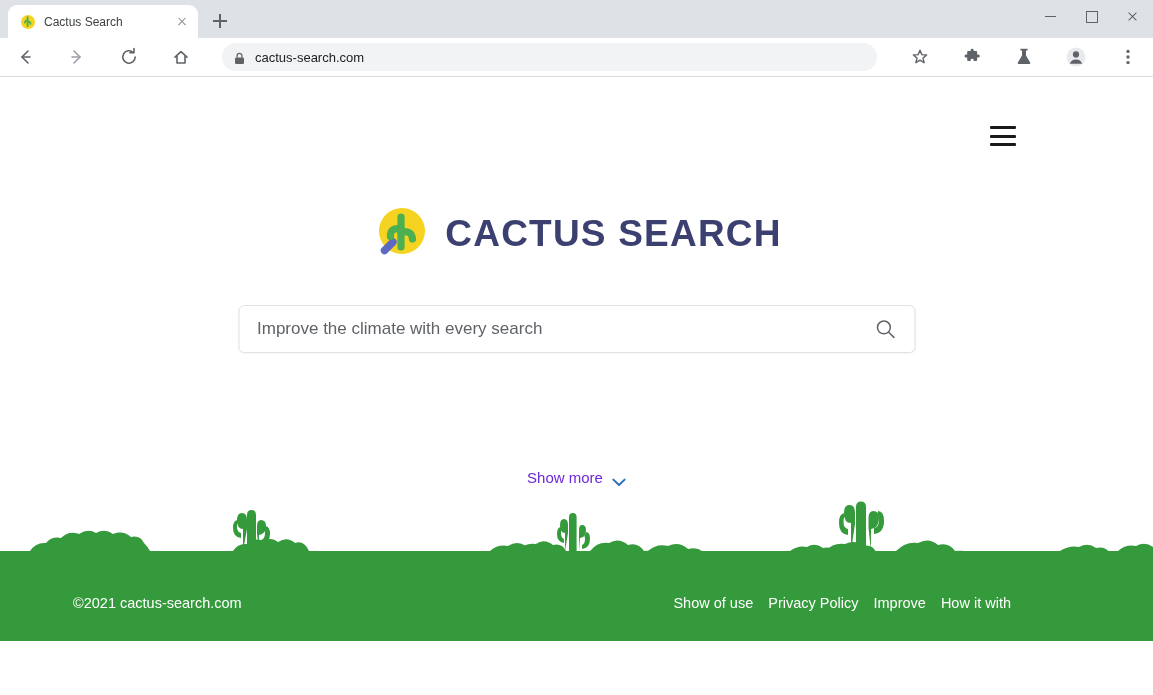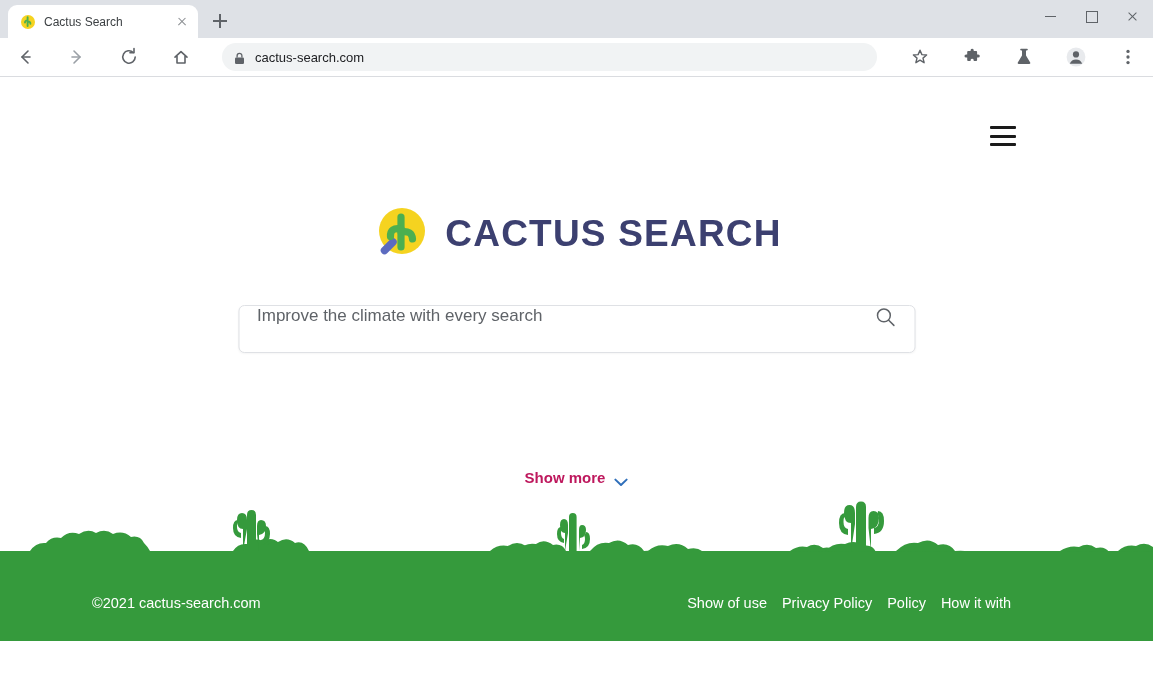--- a/index.html
+++ b/index.html
@@ -217,21 +217,21 @@
     position: absolute;
     top: 228px;
     left: 50%;
     transform: translateX(-50%);
     width: 677px;
     height: 48px;
     background: #fff;
     border: 1px solid #dfe1e5;
     border-radius: 6px;
     display: flex;
-    align-items: flex-start;
+    align-items: center;
     padding: 0 18px 0 18px;
     box-shadow: 0 1px 2px rgba(0,0,0,.04);
   }
 
   .search-input {
     flex: 1;
     border: none;
     outline: none;
     font-size: 17px;
     font-family: "Liberation Sans", sans-serif;
@@ -246,22 +246,22 @@
     position: absolute;
     top: 392px;
     left: 0; right: 0;
     display: flex;
     align-items: center;
     justify-content: center;
     gap: 9px;
   }
   .show-more-label {
     font-size: 15px;
-    font-weight: bold;
-    color: #be185d;
+    font-weight: normal;
+    color: #6d28d9;
   }
   .chevron { width: 14px; height: 9px; }
 
   
   .scene {
     position: absolute;
     left: 0; bottom: 77px;
     width: 1153px;
     height: 105px;
     pointer-events: none;
@@ -270,21 +270,21 @@
   
   .footer {
     position: absolute;
     left: 0; bottom: 0;
     width: 1153px;
     height: 77px;
     background: #359a3c;
     display: flex;
     align-items: center;
     justify-content: space-between;
-    padding: 0 142px 0 92px;
+    padding: 0 142px 0 73px;
   }
   .copyright {
     font-size: 14.5px;
     color: #ffffff;
   }
   .footer-links {
     display: flex;
     gap: 15px;
   }
   .footer-links a {
@@ -480,19 +480,19 @@
           <path d="M878 52 q6 0 6 10 q0 12-10 13 v-6 q5-1 5-8 q0-5-1.5-5 z"></path>
         </g>
       </svg>
     </div>
 
     <div class="footer">
       <span class="copyright">©2021 cactus-search.com</span>
       <div class="footer-links">
         <a href="#">Show of use</a>
         <a href="#">Privacy Policy</a>
-        <a href="#">Policy</a>
+        <a href="#">Improve</a>
         <a href="#">How it with</a>
       </div>
     </div>
 
   </div>
 </div>
 
 </body></html>

